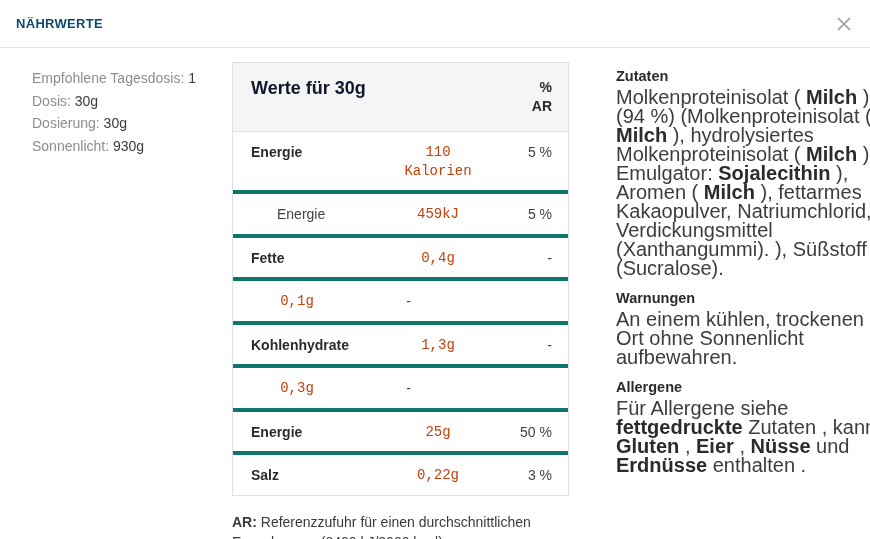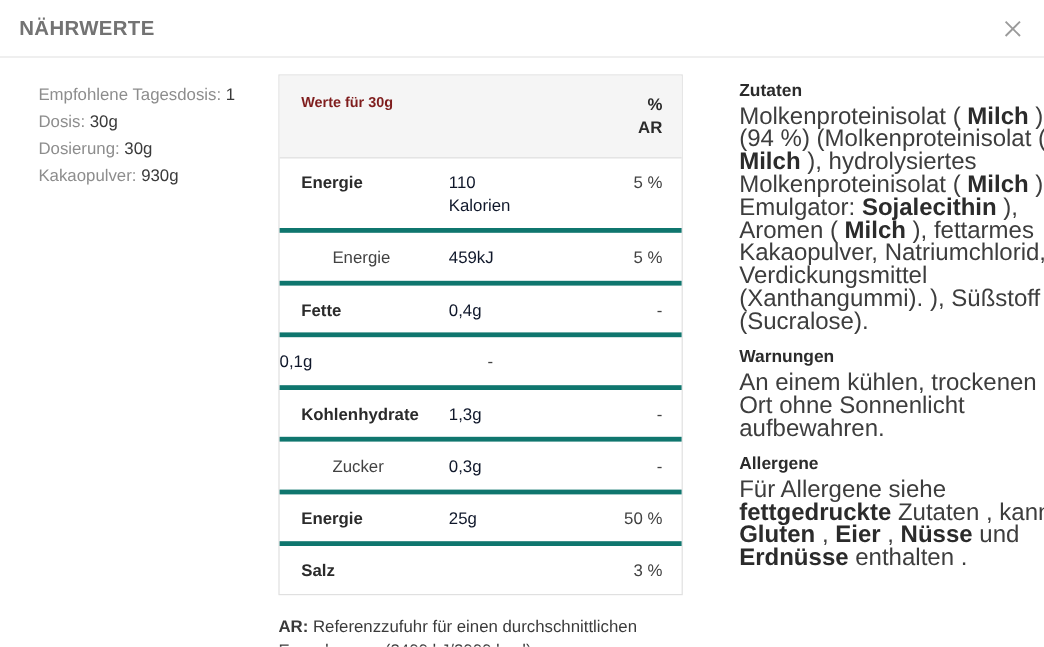--- a/index.html
+++ b/index.html
@@ -13,21 +13,21 @@
   }
   
   .panel-header {
     height: 48px;
     border-bottom: 1px solid #e4e4e4;
     display: flex; align-items: center;
     padding: 0 16px;
     position: relative;
   }
   .panel-title {
-    font-size: 17px; font-weight: 700; color: #737373; letter-spacing: .3px;
+    font-size: 13px; font-weight: 700; color: #0c4a6e; letter-spacing: .3px;
   }
   .close-btn {
     position: absolute; right: 10px; top: 50%; transform: translateY(-50%);
     width: 32px; height: 32px;
     background: none; border: none; cursor: pointer;
     display: flex; align-items: center; justify-content: center;
   }
   .close-btn svg { display: block; }
 
   
@@ -42,39 +42,39 @@
   .table-col { position: absolute; left: 232px; top: 13px; width: 337px; }
   .ntable { border: 1px solid #e0e0e0; background: #fff; }
   .ntable-head {
     background: #f5f5f5;
     display: flex; align-items: flex-start;
     padding: 15px 16px 15px 18px;
     border-bottom: 1px solid #e0e0e0;
     min-height: 65px;
   }
   .ntable-head .head-left {
-    flex: 1; font-size: 12px; font-weight: 700; color: #7f1d1d;
+    flex: 1; font-size: 18px; font-weight: 700; color: #0f172a;
   }
   .ntable-head .head-right {
     font-size: 14px; font-weight: 700; color: #2b2b2b;
     text-align: right; white-space: pre-line; line-height: 19px;
   }
   .nrow {
     display: flex; align-items: flex-start;
     padding: 11px 0 10px 0;
     border-bottom: 4px solid #0f766e;
     font-size: 14px; line-height: 18.5px;
   }
   .nrow:last-child { border-bottom: none; }
   .nrow .nlabel {
     flex: 1; padding-left: 18px; padding-right: 6px;
     font-weight: 700; color: #2b2b2b; white-space: pre-line;
   }
   .nrow .nlabel.sub { font-weight: 400; color: #424242; text-indent: 26px; }
-  .nrow .nvalue { width: 128px; text-align: left; color: #0f172a; white-space: pre-line; }
+  .nrow .nvalue { width: 128px; text-align: center; color: #c2410c; white-space: pre-line; font-family: Liberation Mono, monospace; }
   .nrow .nar { width: 66px; text-align: right; padding-right: 16px; color: #424242; }
 
   .ar-note {
     margin-top: 16px; width: 345px;
     font-size: 14px; line-height: 20px; color: #3a3a3a;
   }
   .ar-note .b, .rich-b { font-weight: 700; }
 
   
   .details { position: absolute; left: 616px; top: 19px; width: 272px; }
@@ -106,21 +106,21 @@
 
     <div class="dosage-item">
       <span class="lbl">Dosis: </span><span class="val">30g</span>
     </div>
 
     <div class="dosage-item">
       <span class="lbl">Dosierung: </span><span class="val">30g</span>
     </div>
 
     <div class="dosage-item">
-      <span class="lbl">Kakaopulver: </span><span class="val">930g</span>
+      <span class="lbl">Sonnenlicht: </span><span class="val">930g</span>
     </div>
   </aside>
 
   <section class="table-col">
     <div class="ntable">
       <div class="ntable-head">
         <span class="head-left">Werte für 30g</span>
         <span class="head-right">%
 AR</span>
       </div>
@@ -149,33 +149,33 @@
       <span class="nar">-</span>
     </div>
 
     <div class="nrow">
       <span class="nlabel">Kohlenhydrate</span>
       <span class="nvalue">1,3g</span>
       <span class="nar">-</span>
     </div>
 
     <div class="nrow">
-      <span class="nlabel sub">Zucker</span>
       <span class="nvalue">0,3g</span>
       <span class="nar">-</span>
     </div>
 
     <div class="nrow">
       <span class="nlabel">Energie</span>
       <span class="nvalue">25g</span>
       <span class="nar">50 %</span>
     </div>
 
     <div class="nrow">
       <span class="nlabel">Salz</span>
+      <span class="nvalue">0,22g</span>
       <span class="nar">3 %</span>
     </div>
   </div>
     </div>
     <p class="ar-note"><span class="b">AR:</span><span> Referenzzufuhr für einen durchschnittlichen Erwachsenen (8400 kJ/2000 kcal)</span></p>
   </section>
 
   <section class="details">
     <div class="detail-section">
       <h3 class="detail-heading">Zutaten</h3>

